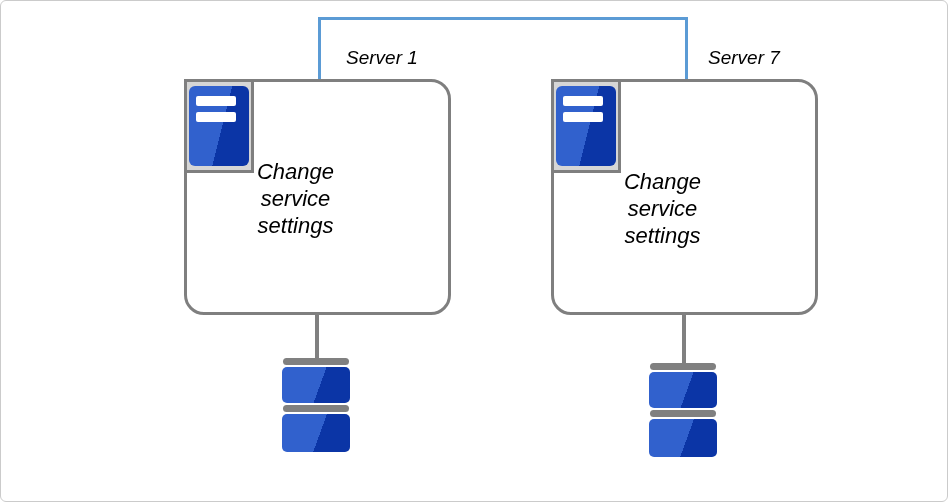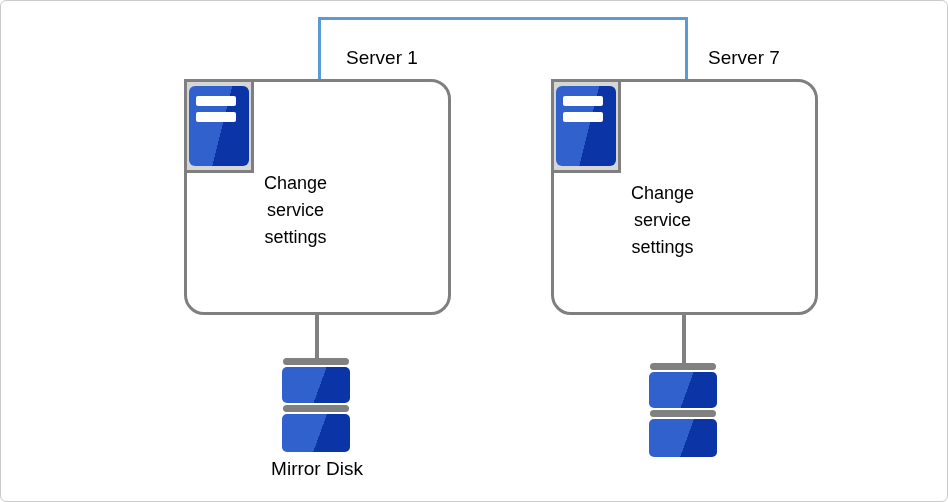--- a/index.html
+++ b/index.html
@@ -6,20 +6,21 @@
   .canvas{
     position:relative;
     width:948px;height:502px;
     background:#ffffff;
     border:1px solid #cbcbcb;
     border-radius:6px;
     box-sizing:border-box;
     font-family:"Liberation Sans", sans-serif;
     color:#000;
     overflow:hidden;
+    font-style:italic;
   }
   
   .link{position:absolute;background:#5B9BD5;}
   .link-h{left:317px;top:16px;width:370px;height:3px;}
   .link-v{width:3px;height:63px;top:16px;}
   .link-v1{left:317px;}
   .link-v2{left:684px;}
 
   
   .server-label{position:absolute;font-size:19px;line-height:22px;white-space:nowrap;}
@@ -50,23 +51,22 @@
   }
   .tower-bar{
     position:absolute;left:7px;width:40px;height:10px;background:#fff;border-radius:2px;
   }
   .b1{top:10px;}
   .b2{top:26px;}
 
   
   .box-text{
     position:absolute;width:223px;text-align:center;
-    font-size:18px;line-height:27px;white-space:pre-line;
+    font-size:22px;line-height:27px;white-space:pre-line;
     z-index:2;
-    margin-top:12px;
   }
   .t1{left:183px;top:157px;}
   .t2{left:550px;top:167px;}
 
   
   .connector{position:absolute;width:4px;background:#808080;}
   .c1{left:314px;top:312px;height:46px;}
   .c2{left:681px;top:312px;height:52px;}
 
   
@@ -129,15 +129,14 @@
     <div class="disk-bar"></div>
     <div class="disk-body tall"></div>
   </div>
   <div class="disk disk2">
     <div class="disk-bar"></div>
     <div class="disk-body"></div>
     <div class="disk-bar"></div>
     <div class="disk-body tall"></div>
   </div>
 
-  <div class="disk-label">Mirror Disk</div>
 
 </div>
 
 </body></html>

